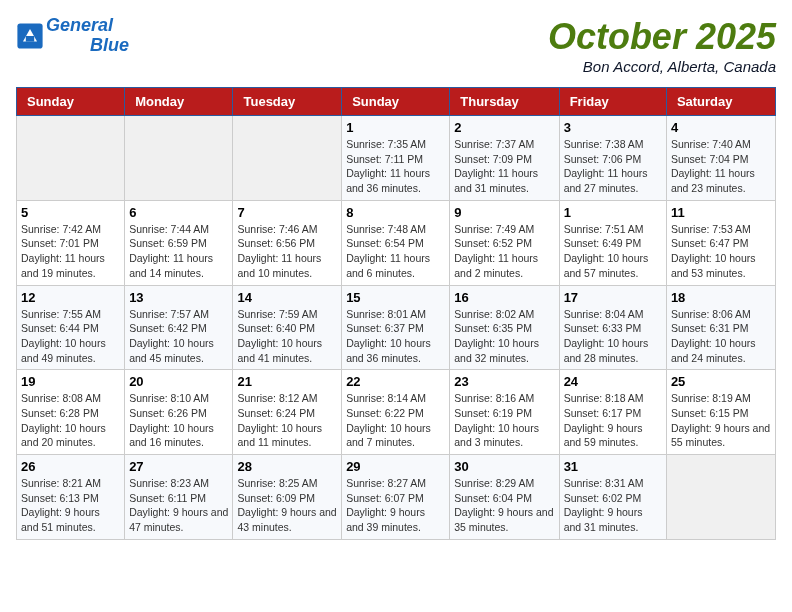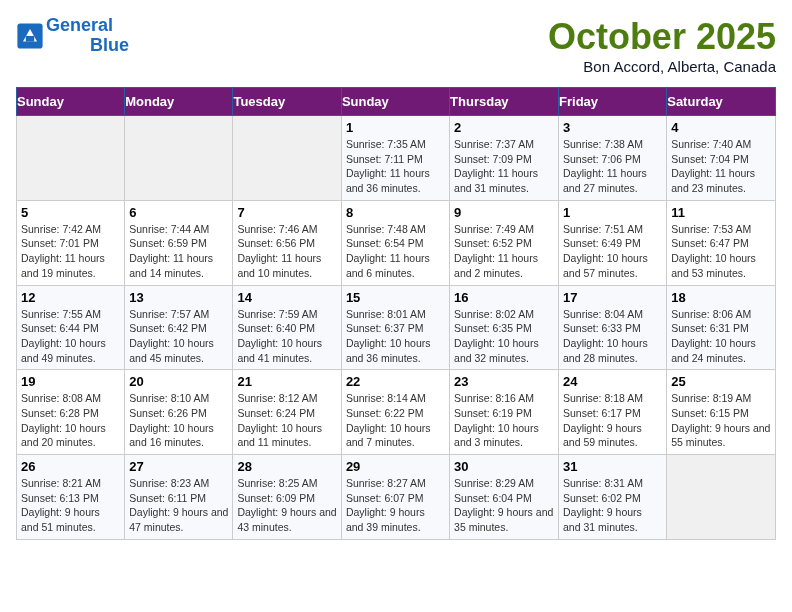--- a/index.html
+++ b/index.html
@@ -8,20 +8,21 @@
       background: #fff;
       width: 792px;
       min-height: 612px;
       padding: 16px;
     }
     .header {
       display: flex;
       justify-content: space-between;
       align-items: flex-start;
       margin-bottom: 12px;
+      font-style: italic;
     }
     .logo {
       display: flex;
       align-items: center;
     }
     .logo-text {
       font-size: 18px;
       font-weight: bold;
       color: #333;
       line-height: 1.1;
@@ -45,23 +46,23 @@
     .location {
       font-size: 15px;
       color: #0f172a;
     }
     table {
       width: 100%;
       border-collapse: collapse;
       font-size: 11px;
     }
     thead tr th {
-      background-color: #701a75;
+      background-color: #b91c1c;
       color: #fff;
-      padding: 6px 0;
+      padding: 6px 10px;
       text-align: left;
       font-size: 13px;
       border: 1px solid #2a5a9f;
     }
     tbody tr td {
       border: 1px solid #ccc;
       vertical-align: top;
       padding: 4px;
       width: 113px;
       height: 80px;

